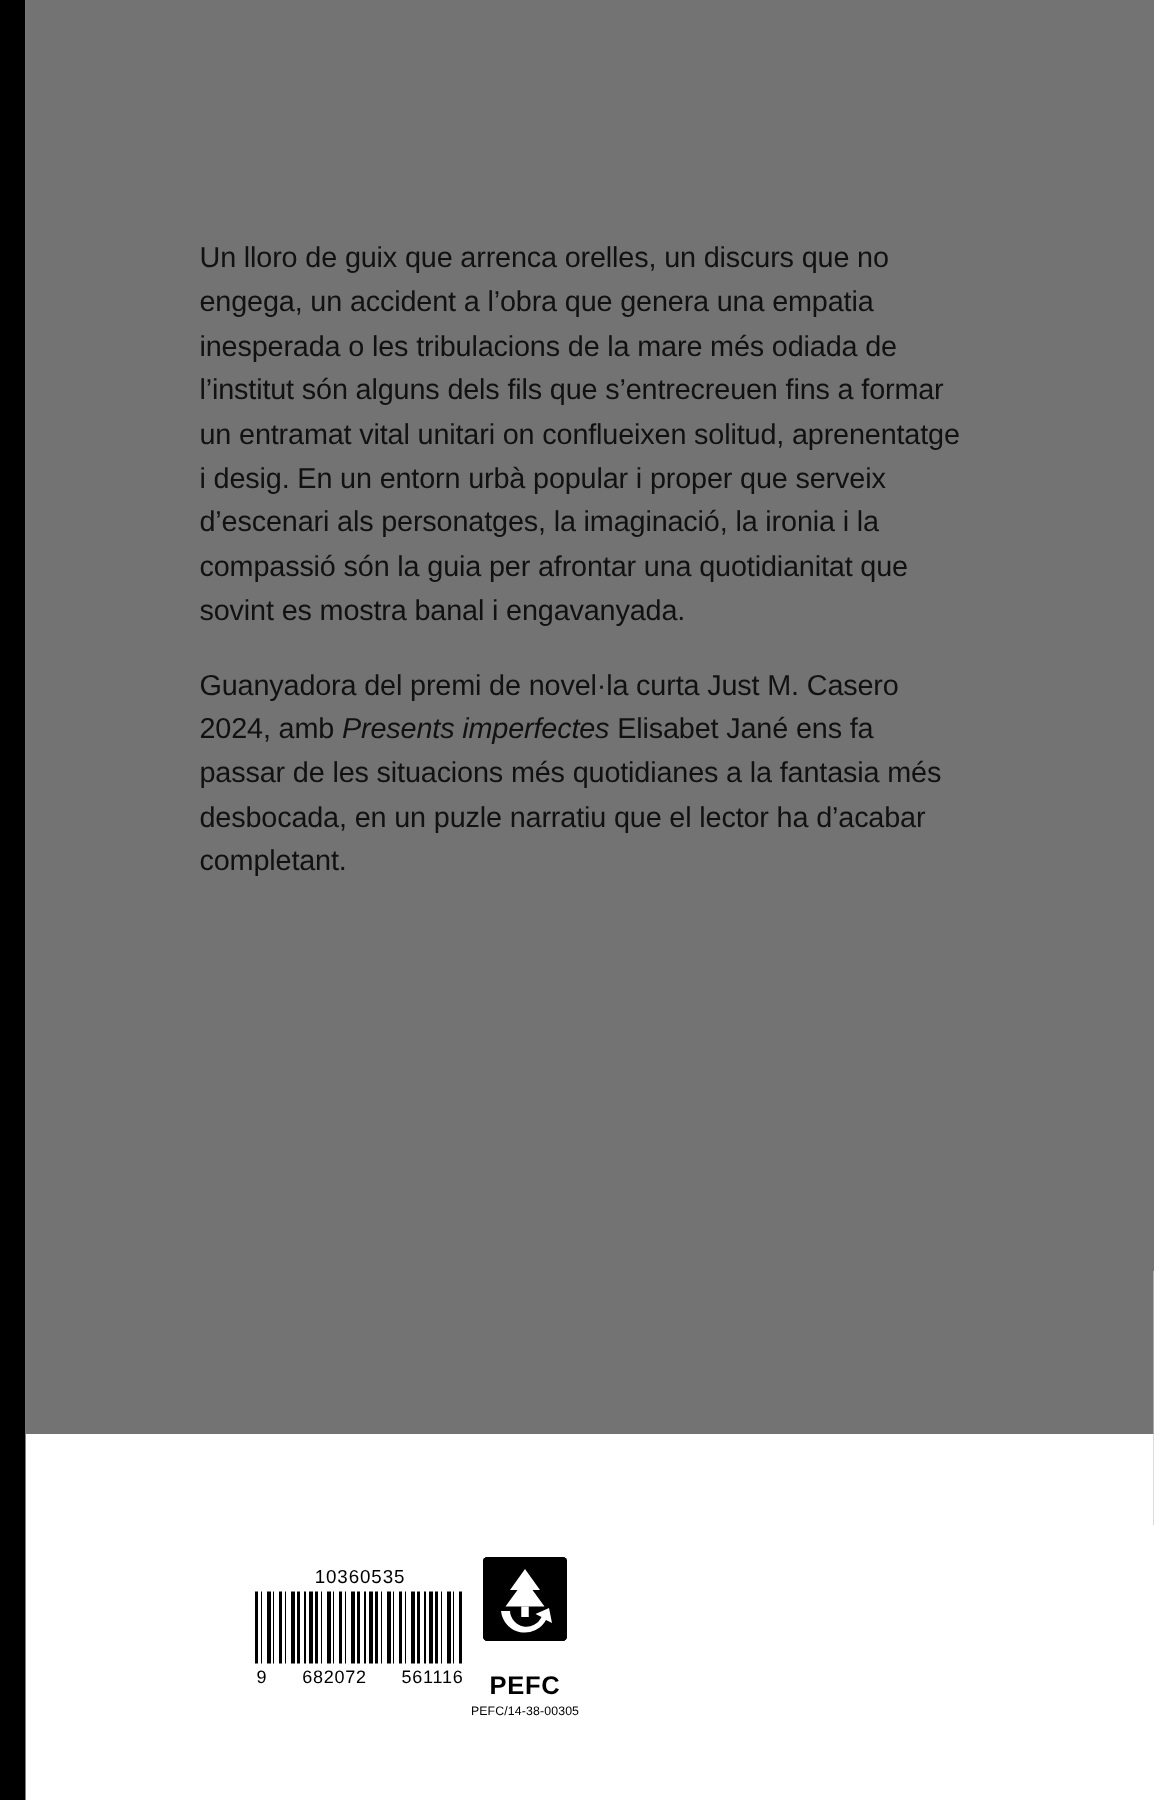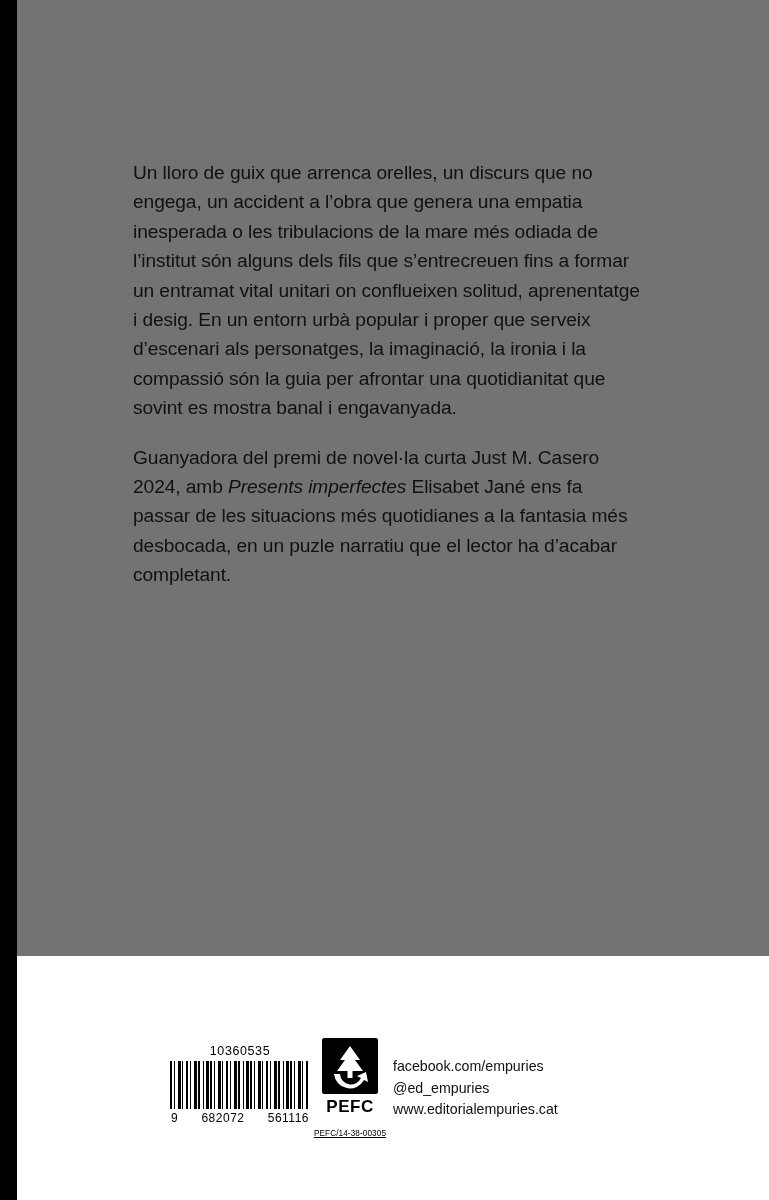--- a/index.html
+++ b/index.html
@@ -122,29 +122,28 @@
     margin: 0 auto;
     background: #000;
     border-radius: 3px;
     position: relative;
   }
   .pefc-mark svg { display: block; }
   .pefc-word {
     font-size: 17px;
     font-weight: bold;
     letter-spacing: 0.5px;
-    margin-top: 3px;
+    margin-top: 20px;
     color: #000;
   }
   .pefc-code {
     font-size: 8.2px;
     letter-spacing: 0.1px;
-    margin-top: 12px;
+    margin-top: 2px;
     color: #000;
-    text-decoration: underline;
   }
 
   
   .links {
     position: absolute;
     left: 376px;
     top: 26px;
     font-size: 14.2px;
     line-height: 21.5px;
     color: #111;
@@ -181,20 +180,15 @@
           <rect x="0" y="0" width="56" height="56" rx="3" fill="#000"></rect>
           <path d="M28 8 L38 22 L33 22 L41 33 L15 33 L23 22 L18 22 Z" fill="#fff"></path>
           <rect x="25.5" y="33" width="5" height="7" fill="#fff"></rect>
           <path d="M12 36 a16 16 0 0 0 30 6 l4 2 -2 -10 -9 4 4 2 a11 11 0 0 1 -21 -4 z" fill="#fff"></path>
         </svg>
       </div>
       <div class="pefc-word">PEFC</div>
       <div class="pefc-code">PEFC/14-38-00305</div>
     </div>
 
-    <div class="links">
-      <div>facebook.com/empuries</div>
-      <div>@ed_empuries</div>
-      <div>www.editorialempuries.cat</div>
-    </div>
 
   </div>
 </div>
 
 </body></html>

